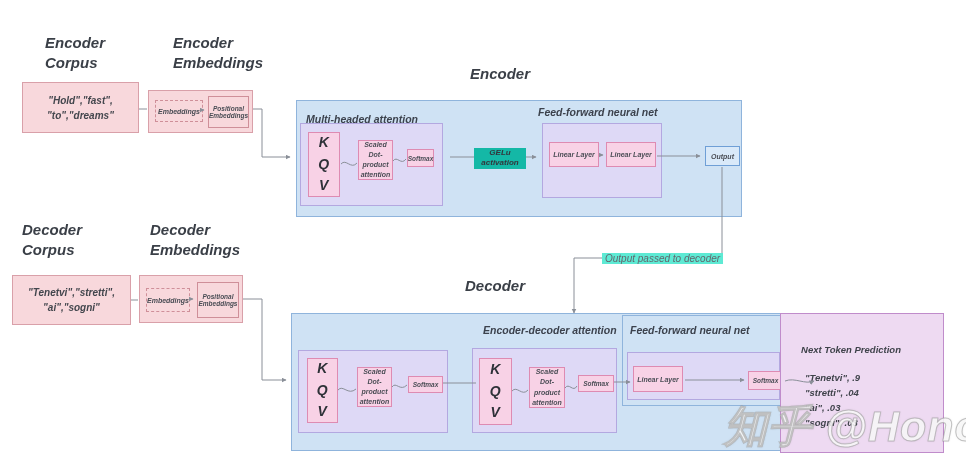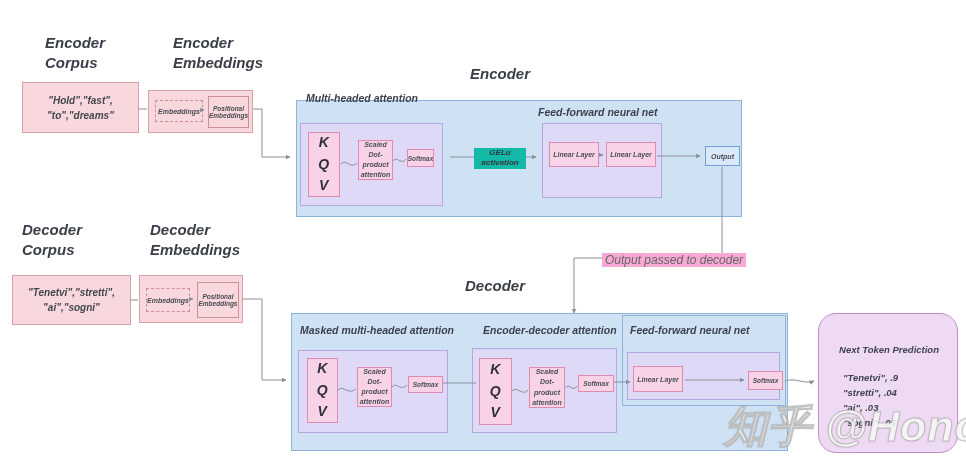--- a/index.html
+++ b/index.html
@@ -20,21 +20,21 @@
   .purp{background:#eedaf2;border:1px solid #c08ccb;}
 
   
   .h1{font-size:15px;font-weight:700;line-height:1.35;color:#3a3f47;}
   .sect{font-size:10.5px;font-weight:700;color:#3c424d;}
   .corpusTxt{font-size:10px;font-weight:700;color:#43464d;line-height:1.5;}
   .tiny7{font-size:7px;font-weight:700;color:#4a4d55;}
   .tiny6{font-size:6.5px;font-weight:700;color:#4a4d55;}
   .kqv{font-size:14px;font-weight:700;line-height:1.55;color:#2e3138;letter-spacing:.5px;}
   .gelu{font-size:8px;font-weight:700;color:#33363c;line-height:1.3;background:#14b8a6;}
-  .connLbl{font-size:12px;color:#63666d;background:#f9a8d4;padding:0 3px;}
+  .connLbl{font-size:10px;color:#63666d;background:#5eead4;padding:0 3px;}
   .ntp{font-size:9.5px;font-weight:700;color:#3f434b;}
   .tok{font-size:9.5px;font-weight:700;color:#3f434b;line-height:15px;}
   svg.wires{position:absolute;left:0;top:0;pointer-events:none;}
   #watermark{position:absolute;left:724px;top:398px;width:240px;font-size:43px;font-weight:700;
              letter-spacing:1px;color:rgba(255,255,255,0.82);-webkit-text-stroke:1px rgba(150,150,150,0.55);
              text-shadow:0 0 2px rgba(130,130,130,0.35);z-index:9;white-space:nowrap;}
 </style>
 </head>
 <body>
 
@@ -61,39 +61,38 @@
 
   <div class="abs pink center corpusTxt pre" style="left:12px;top:275px;width:119px;height:50px;">"Tenetvi","stretti",
 "ai","sogni"</div>
   <div class="abs pink" style="left:139px;top:275px;width:104px;height:48px;">
     <div class="abs pinkDash center tiny7" style="left:6px;top:12px;width:44px;height:24px;">Embeddings</div>
     <div class="abs pinkSolid center tiny6 pre" style="left:57px;top:6px;width:42px;height:36px;">Positional
 Embeddings</div>
   </div>
 
   <div class="abs blue" style="left:296px;top:100px;width:446px;height:117px;"></div>
-  <div class="abs sect" style="left:306px;top:92px;">Multi-headed attention</div>
+  <div class="abs sect" style="left:306px;top:113px;">Multi-headed attention</div>
   <div class="abs lav" style="left:300px;top:123px;width:143px;height:83px;"></div>
   <div class="abs mag center kqv pre" style="left:308px;top:132px;width:32px;height:65px;">K
 Q
 V</div>
   <div class="abs mag center tiny7 pre" style="left:358px;top:140px;width:35px;height:40px;line-height:1.45;">Scaled
 Dot-
 product
 attention</div>
   <div class="abs mag center tiny6" style="left:407px;top:149px;width:27px;height:18px;">Softmax</div>
 
   <div class="abs sect" style="left:538px;top:106px;">Feed-forward neural net</div>
   <div class="abs lav" style="left:542px;top:123px;width:120px;height:75px;"></div>
   <div class="abs mag center tiny7" style="left:549px;top:142px;width:50px;height:25px;">Linear Layer</div>
   <div class="abs mag center tiny7" style="left:606px;top:142px;width:50px;height:25px;">Linear Layer</div>
   <div class="abs outbox center tiny7" style="left:705px;top:146px;width:35px;height:20px;">Output</div>
 
   <div class="abs blue" style="left:291px;top:313px;width:497px;height:138px;"></div>
-  <div class="abs sect" style="left:300px;top:324px;">Masked multi-headed attention</div>
   <div class="abs lav" style="left:298px;top:350px;width:150px;height:83px;"></div>
   <div class="abs mag center kqv pre" style="left:307px;top:358px;width:31px;height:65px;">K
 Q
 V</div>
   <div class="abs mag center tiny7 pre" style="left:357px;top:367px;width:35px;height:40px;line-height:1.45;">Scaled
 Dot-
 product
 attention</div>
   <div class="abs mag center tiny6" style="left:408px;top:376px;width:35px;height:17px;">Softmax</div>
 
@@ -107,21 +106,21 @@
 product
 attention</div>
   <div class="abs mag center tiny6" style="left:578px;top:375px;width:36px;height:17px;">Softmax</div>
 
   <div class="abs blue" style="left:622px;top:315px;width:164px;height:91px;"></div>
   <div class="abs sect" style="left:630px;top:324px;">Feed-forward neural net</div>
   <div class="abs lav" style="left:627px;top:352px;width:153px;height:48px;"></div>
   <div class="abs mag center tiny7" style="left:633px;top:366px;width:50px;height:26px;">Linear Layer</div>
   <div class="abs mag center tiny6" style="left:748px;top:371px;width:35px;height:19px;">Softmax</div>
 
-  <div class="abs purp" style="left:818px;top:313px;width:140px;height:140px;border-radius:18px;">
+  <div class="abs purp" style="left:780px;top:313px;width:164px;height:140px;">
     <div class="abs ntp" style="left:0;top:30px;width:140px;text-align:center;">Next Token Prediction</div>
     <div class="abs" style="left:24px;top:56px;">
       <div class="tok">"Tenetvi", .9</div>
       <div class="tok">"stretti", .04</div>
       <div class="tok">"ai", .03</div>
       <div class="tok">"sogni", .03</div>
     </div>
   </div>
 
   <svg class="wires" width="966" height="464">

